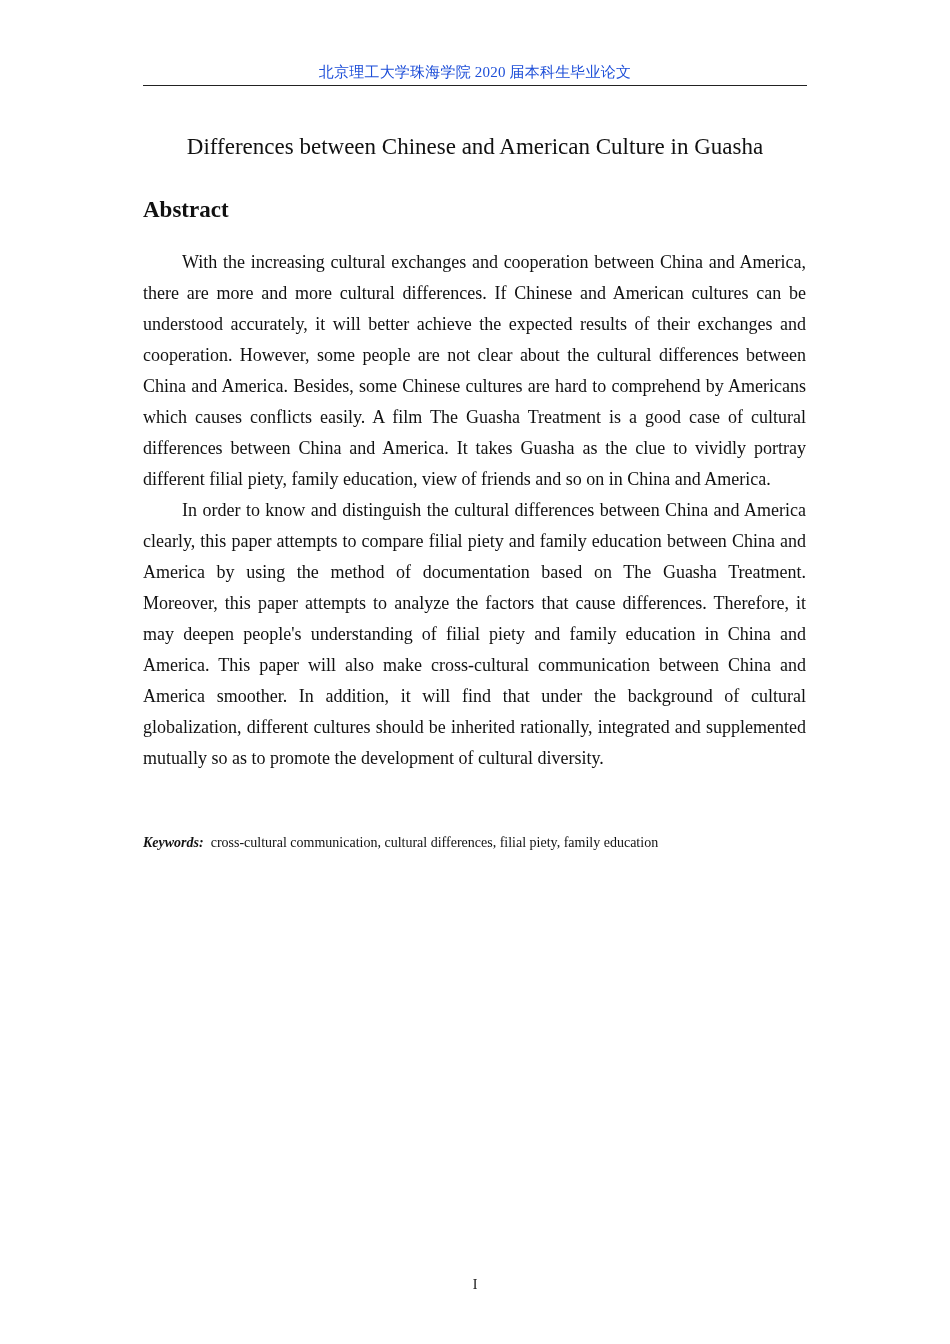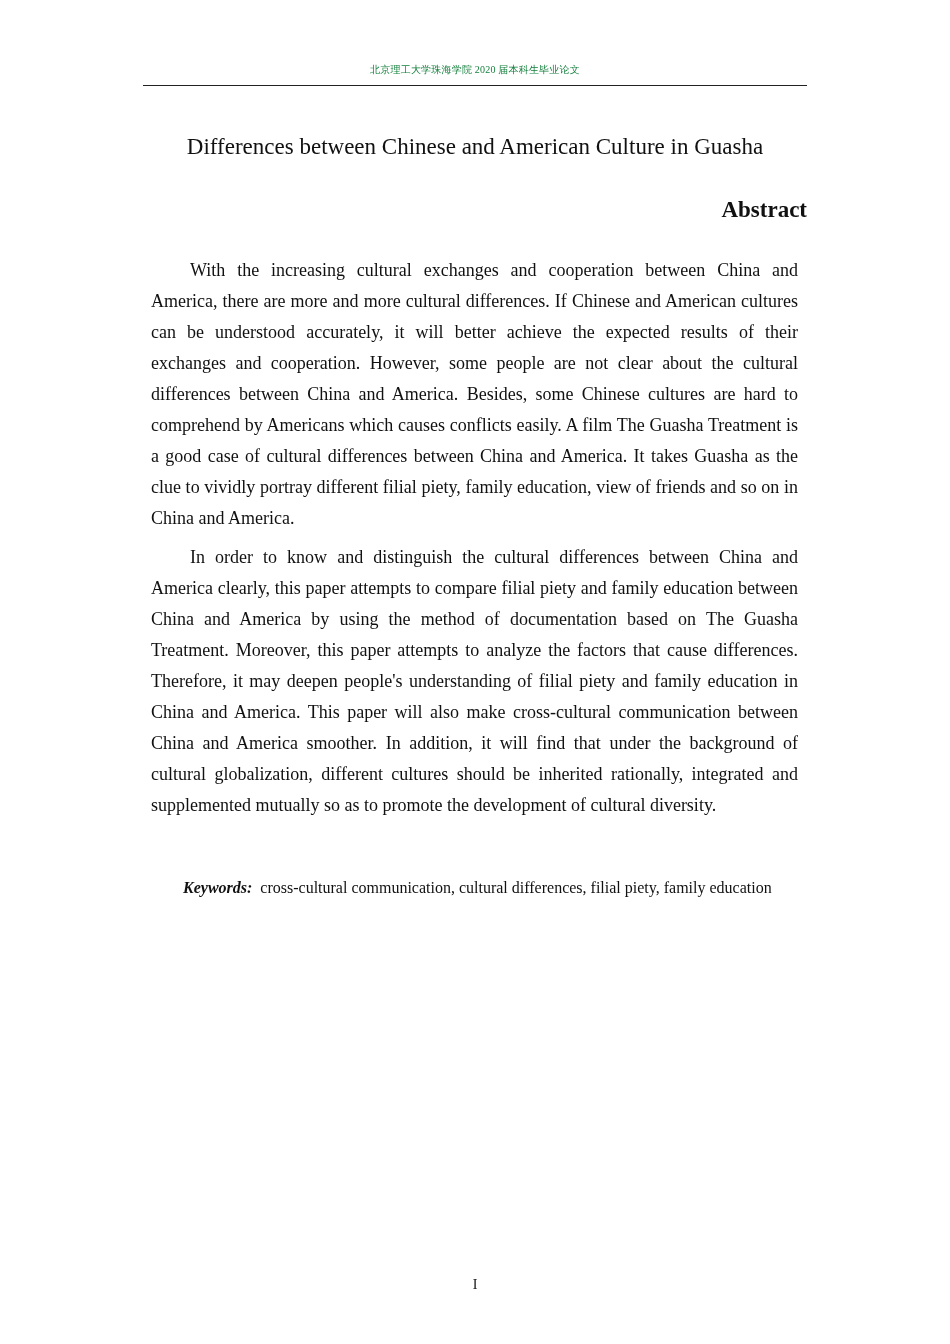--- a/index.html
+++ b/index.html
@@ -1,31 +1,31 @@
 <!DOCTYPE html>
 <html><head>
 <meta charset="utf-8">
 <style>
   html, body { margin: 0; padding: 0; background: #ffffff; }
   body { width: 950px; height: 1344px; position: relative; overflow: hidden;
          font-family: "Liberation Serif", "DejaVu Serif", serif; color: #111; }
   .header { position: absolute; left: 143px; top: 63px; width: 664px; text-align: center;
-            font-size: 10px; color: #15803d; letter-spacing: 0.2px; }
+            font-size: 15px; color: #1d4ed8; letter-spacing: 0.2px; }
   .header-rule { position: absolute; left: 143px; top: 85px; width: 664px; height: 0;
                  border-top: 1.5px solid #222; }
   .title { position: absolute; left: 143px; top: 134px; width: 664px; text-align: center;
            font-size: 23px; font-weight: normal; }
-  .abstract-heading { position: absolute; left: 143px; top: 197px; width: 664px; text-align: right;
+  .abstract-heading { position: absolute; left: 143px; top: 197px; width: 664px; text-align: left;
                       font-size: 23px; font-weight: bold; }
   .body { position: absolute; left: 143px; top: 247px; width: 663px; font-size: 18px;
           line-height: 31px; text-align: justify; }
-  .body p { margin: 8px; text-indent: 39px; }
-  .keywords { position: absolute; left: 143px; top: 872px; width: 663px; font-size: 16px;
+  .body p { margin: 0; text-indent: 39px; }
+  .keywords { position: absolute; left: 143px; top: 827px; width: 663px; font-size: 14px;
               line-height: 31px; text-align: justify; padding-left: 113px; text-indent: -113px;
-              box-sizing: border-box; margin-left: 40px; }
+              box-sizing: border-box; }
   .kw-label { font-weight: bold; font-style: italic; }
   .page-number { position: absolute; left: 0; width: 950px; top: 1277px; text-align: center;
                  font-size: 14px; }
 </style>
 </head>
 <body>
 
 <div class="header">北京理工大学珠海学院 2020 届本科生毕业论文</div>
 <div class="header-rule"></div>
 

